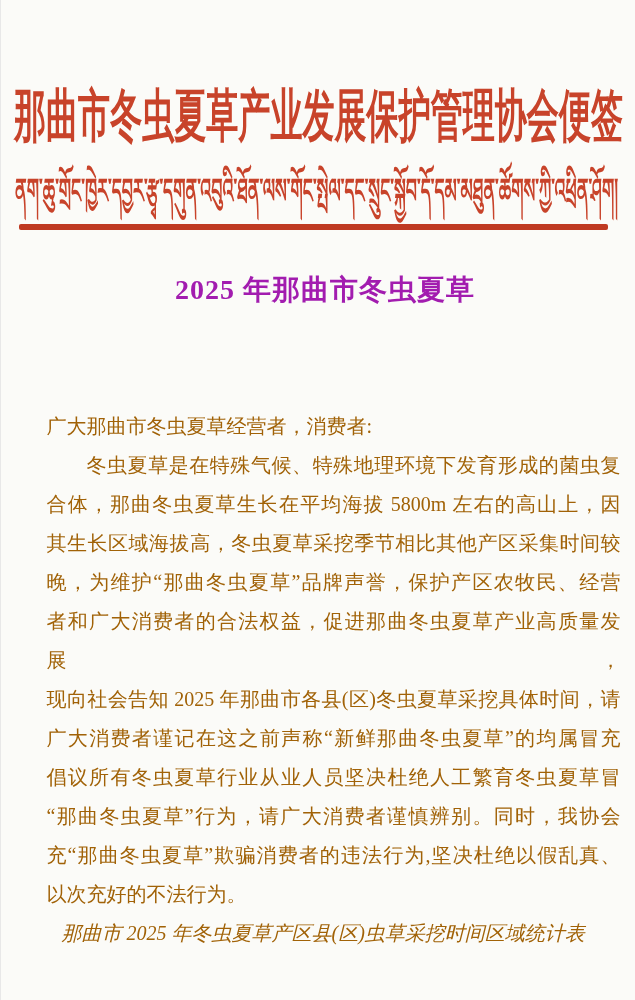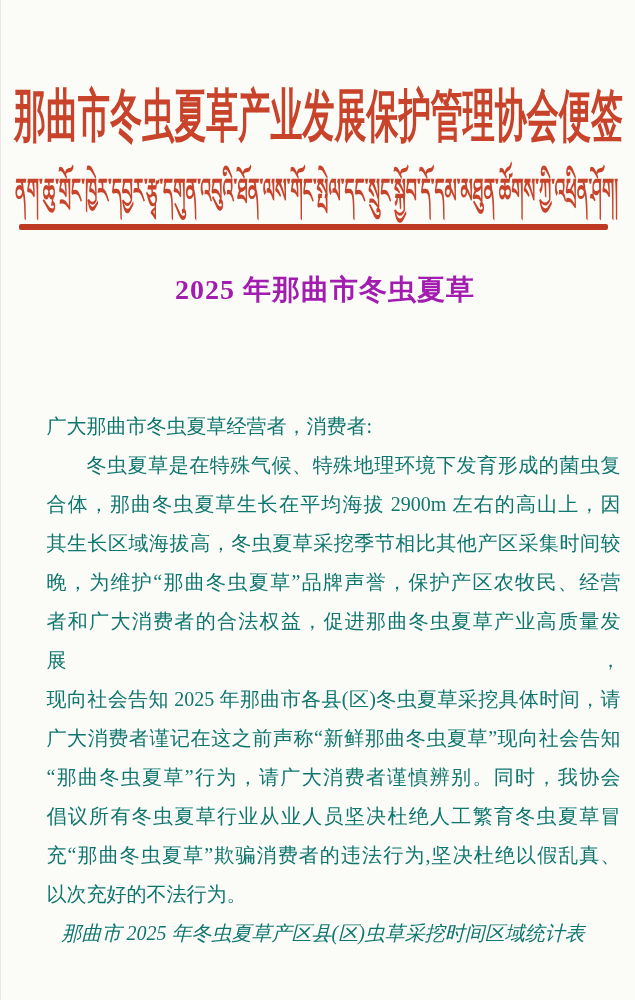--- a/index.html
+++ b/index.html
@@ -41,21 +41,21 @@
   .doc-title {
     position:absolute; top:262px; left:0; width:635px; margin:7px;
     text-align:center;
     font-size:28px; font-weight:bold; line-height:41px;
     color:#a21caf; letter-spacing:1px;
   }
 
   
   .body-block {
     position:absolute; top:407px; left:46px; width:574px;
-    font-size:20px; line-height:39px; color:#0f766e;
+    font-size:20px; line-height:39px; color:#a16207;
   }
   .body-line { min-height:39px; }
   .body-line.full {
     text-align:justify;
     text-align-last:justify;
   }
   .body-line.indent { text-indent:40px; }
   .body-line.caption { padding-left:15px;font-style:italic; }
 </style>
 </head>
@@ -74,27 +74,27 @@
   </header>
 
   <h1 class="doc-title">
     <div>2025 年那曲市冬虫夏草</div>
   </h1>
 
   <section class="body-block">
     <div class="body-line">广大那曲市冬虫夏草经营者，消费者:</div>
     <div>
         <div class="body-line indent full">冬虫夏草是在特殊气候、特殊地理环境下发育形成的菌虫复</div>
-        <div class="body-line full">合体，那曲冬虫夏草生长在平均海拔 2900m 左右的高山上，因</div>
+        <div class="body-line full">合体，那曲冬虫夏草生长在平均海拔 5800m 左右的高山上，因</div>
         <div class="body-line full">其生长区域海拔高，冬虫夏草采挖季节相比其他产区采集时间较</div>
         <div class="body-line full">晚，为维护“那曲冬虫夏草”品牌声誉，保护产区农牧民、经营</div>
         <div class="body-line full">者和广大消费者的合法权益，促进那曲冬虫夏草产业高质量发展，</div>
         <div class="body-line full">现向社会告知 2025 年那曲市各县(区)冬虫夏草采挖具体时间，请</div>
-        <div class="body-line full">广大消费者谨记在这之前声称“新鲜那曲冬虫夏草”现向社会告知</div>
+        <div class="body-line full">广大消费者谨记在这之前声称“新鲜那曲冬虫夏草”的均属冒充</div>
+        <div class="body-line full">倡议所有冬虫夏草行业从业人员坚决杜绝人工繁育冬虫夏草冒</div>
         <div class="body-line full">“那曲冬虫夏草”行为，请广大消费者谨慎辨别。同时，我协会</div>
-        <div class="body-line full">倡议所有冬虫夏草行业从业人员坚决杜绝人工繁育冬虫夏草冒</div>
         <div class="body-line full">充“那曲冬虫夏草”欺骗消费者的违法行为,坚决杜绝以假乱真、</div>
         <div class="body-line">以次充好的不法行为。</div>
       </div>
     <div class="body-line caption">那曲市 2025 年冬虫夏草产区县(区)虫草采挖时间区域统计表</div>
   </section>
 
 </div>
 
 </body></html>

